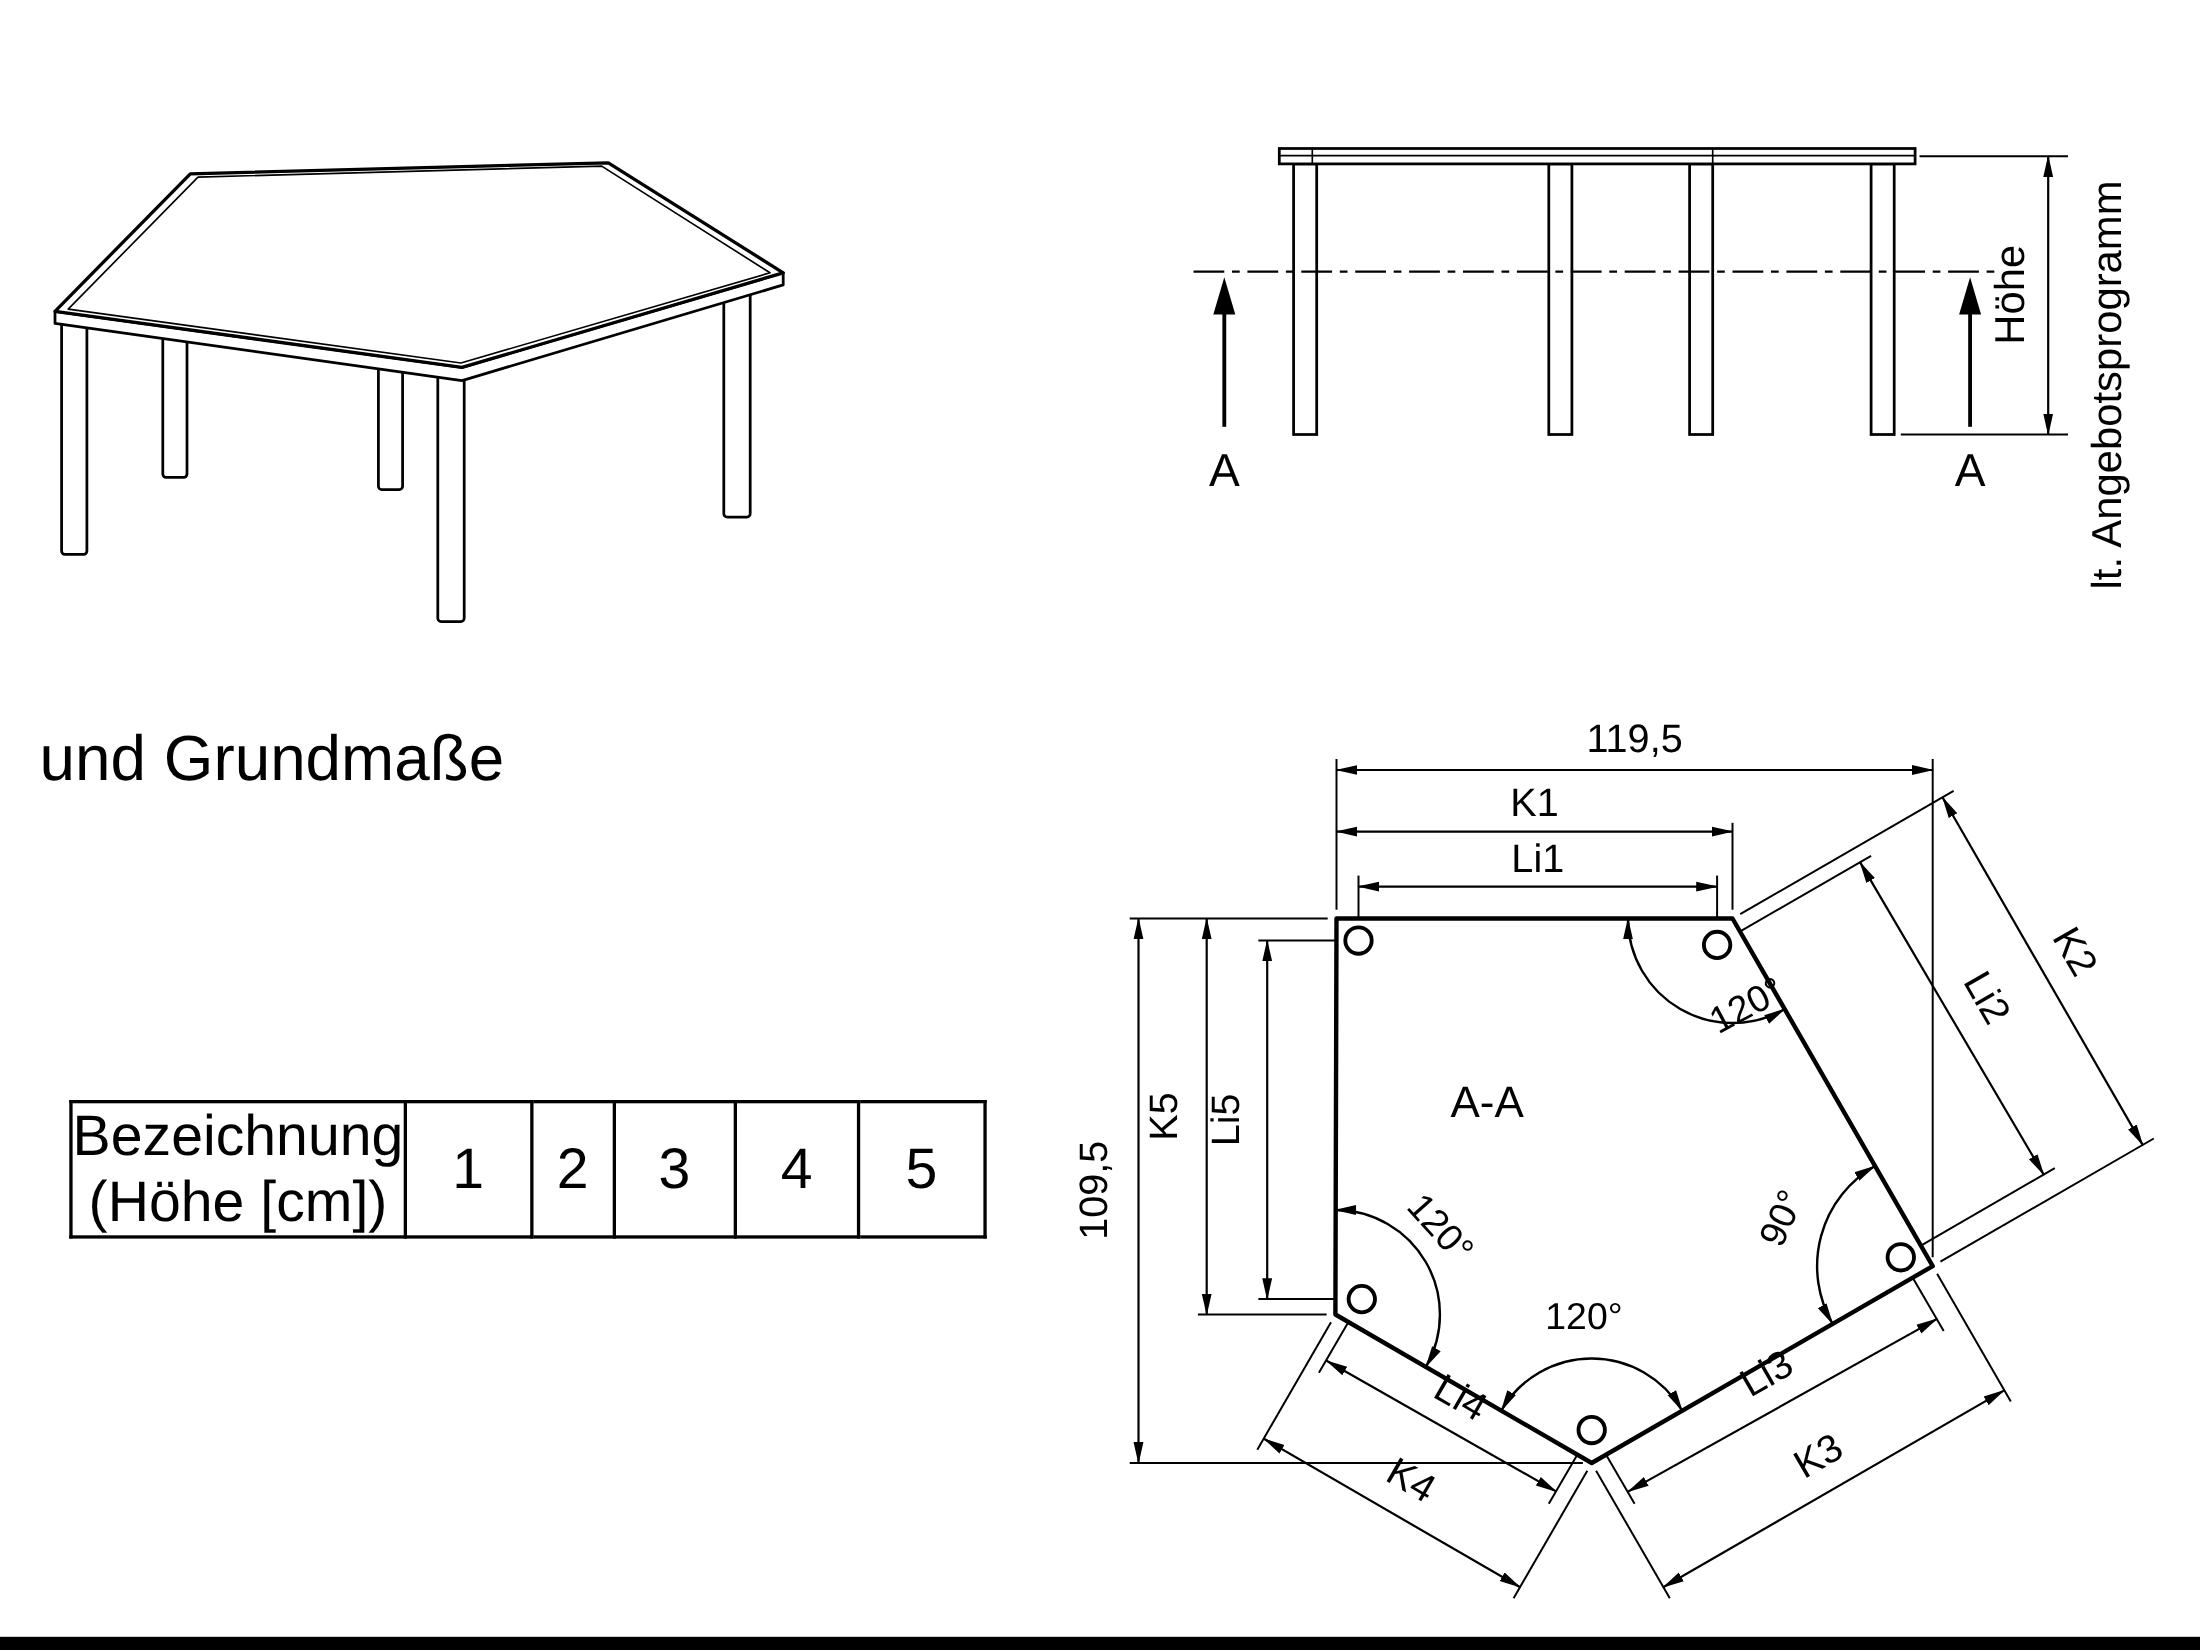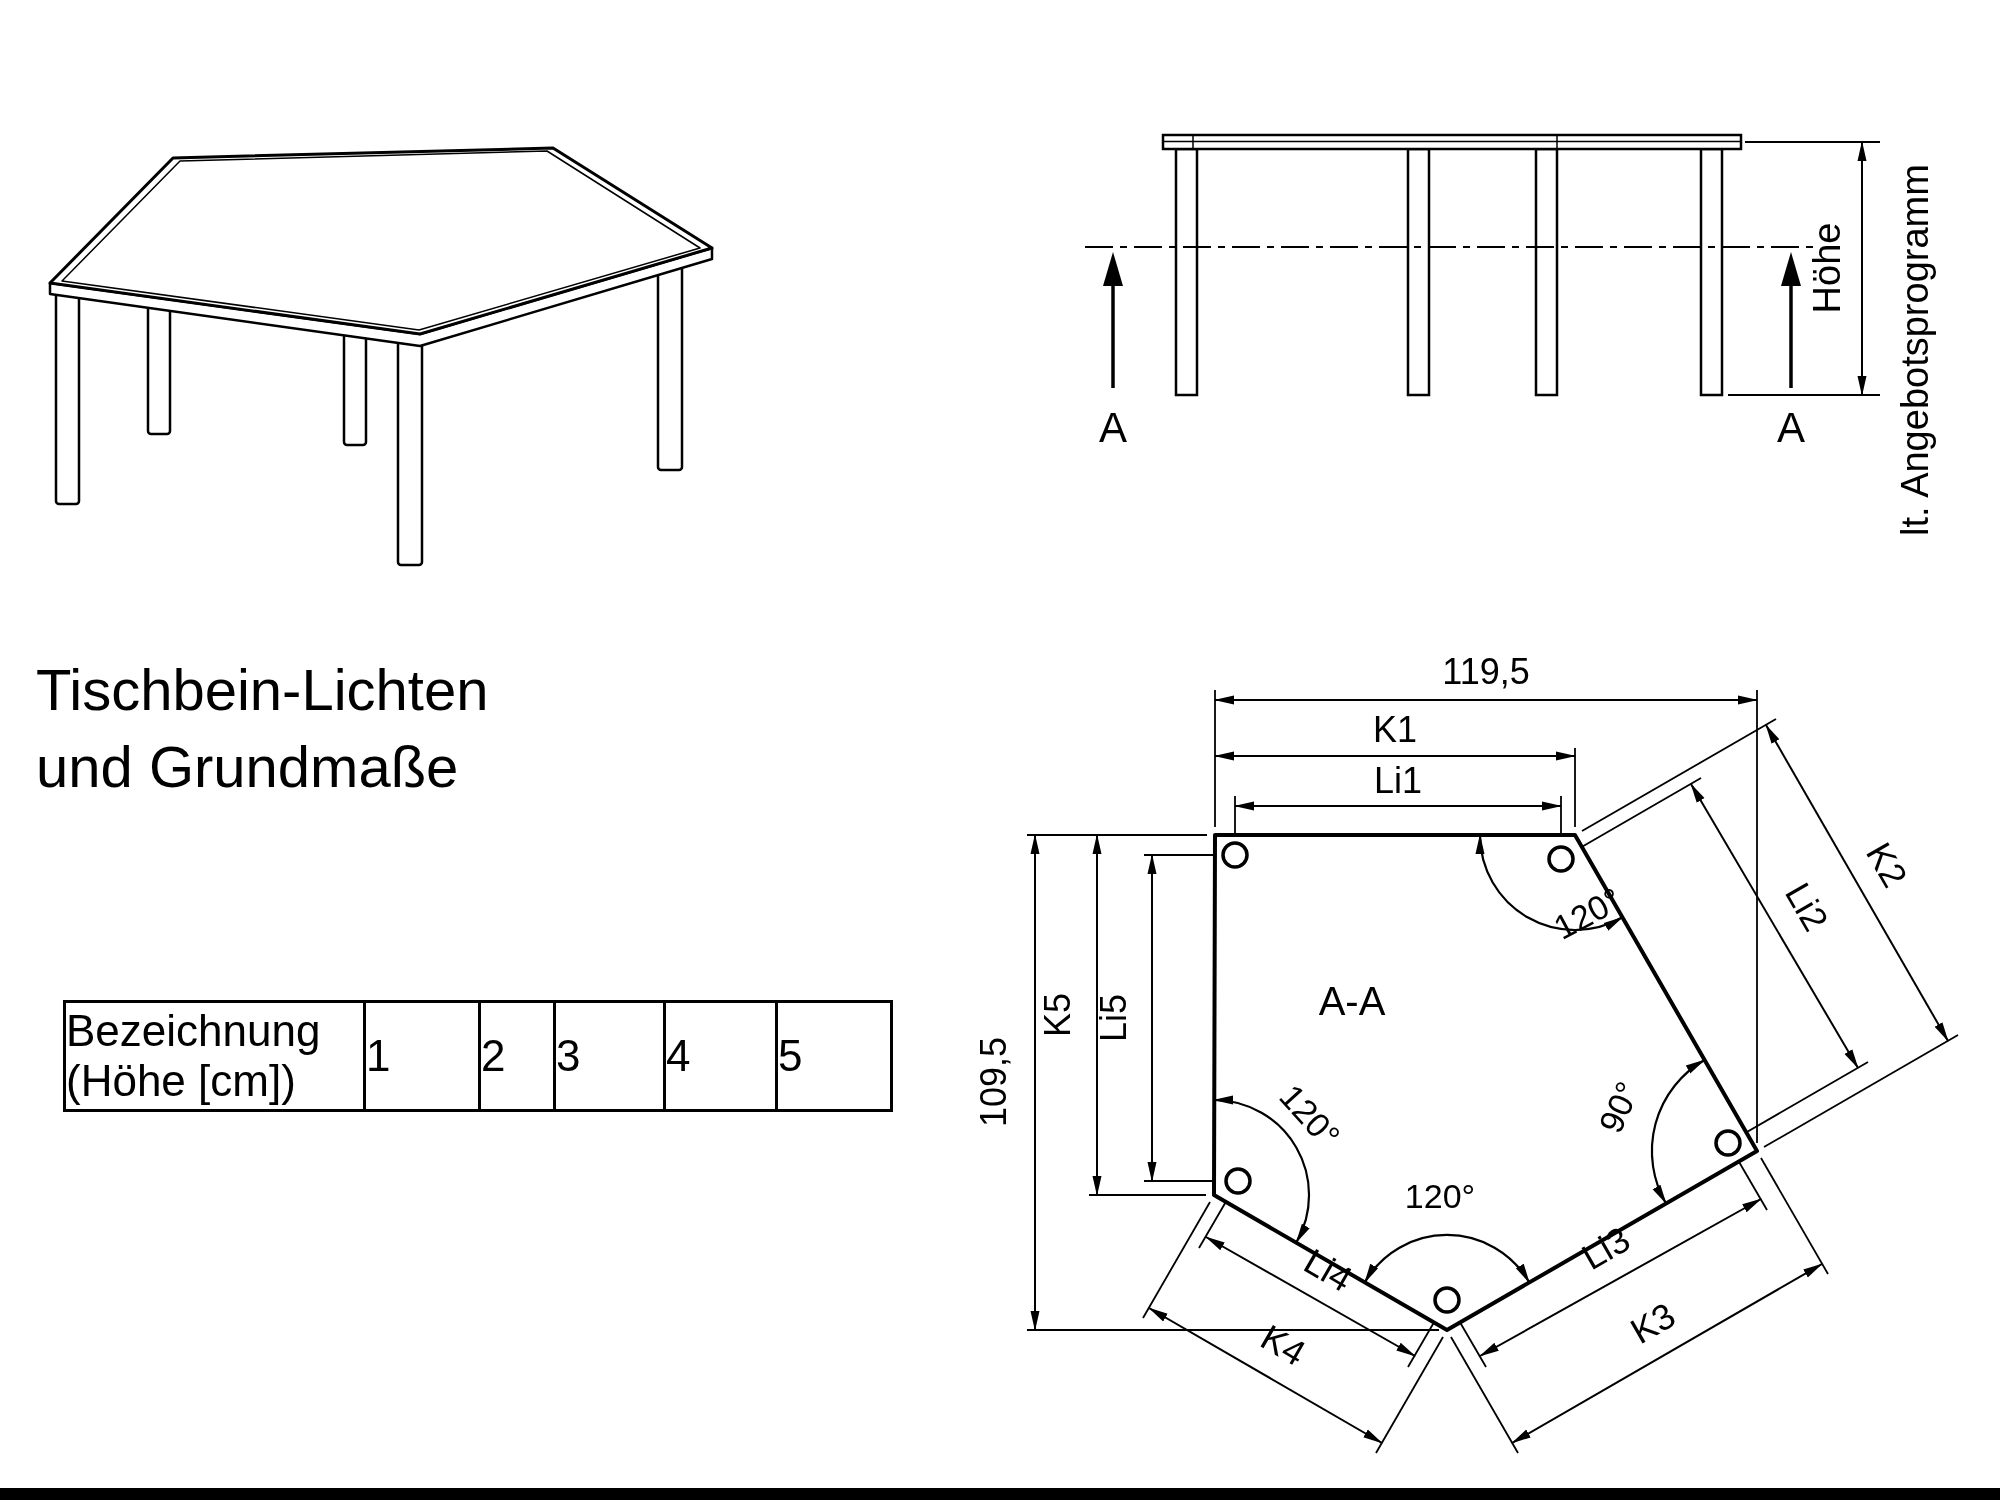--- a/index.html
+++ b/index.html
@@ -21,21 +21,22 @@
     left:36px;top:652px;
     font-size:58px;
     line-height:1.32;
     white-space:nowrap;
   }
   .dim-table{
     position:absolute;
     left:63px;top:1000px;
     border-collapse:collapse;
     table-layout:fixed;
-    font-size:44px;
+    font-size:52px;
+    text-align:center;
     padding-left:17px;
   }
   .dim-table td{
     border:3px solid #000;
     padding:0;
     height:106px;
     vertical-align:middle;
     background:#fff;
   }
   .bottom-bar{
@@ -174,21 +175,20 @@
     <text transform="translate(1659,1334) rotate(-30)" font-size="36" text-anchor="middle">K3</text>
     <text transform="translate(1612,1259) rotate(-30)" font-size="36" text-anchor="middle">Li3</text>
     <text x="1352" y="1015" font-size="40" text-anchor="middle">A-A</text>
     <text transform="translate(1593,924) rotate(-28)" font-size="34" text-anchor="middle">120°</text>
     <text transform="translate(1301,1124) rotate(48)" font-size="34" text-anchor="middle">120°</text>
     <text x="1440" y="1208" font-size="34" text-anchor="middle">120°</text>
     <text transform="translate(1630,1112) rotate(-66)" font-size="34" text-anchor="middle">90°</text>
   </svg>
 
   <div class="title-block">
-    <div>Tischbein-Lichten</div>
     <div>und Grundmaße</div>
   </div>
 
   <table class="dim-table">
     <colgroup>
       <col style="width:300px">
         <col style="width:115px">
         <col style="width:75px">
       <col style="width:110px">
         <col style="width:112px">

